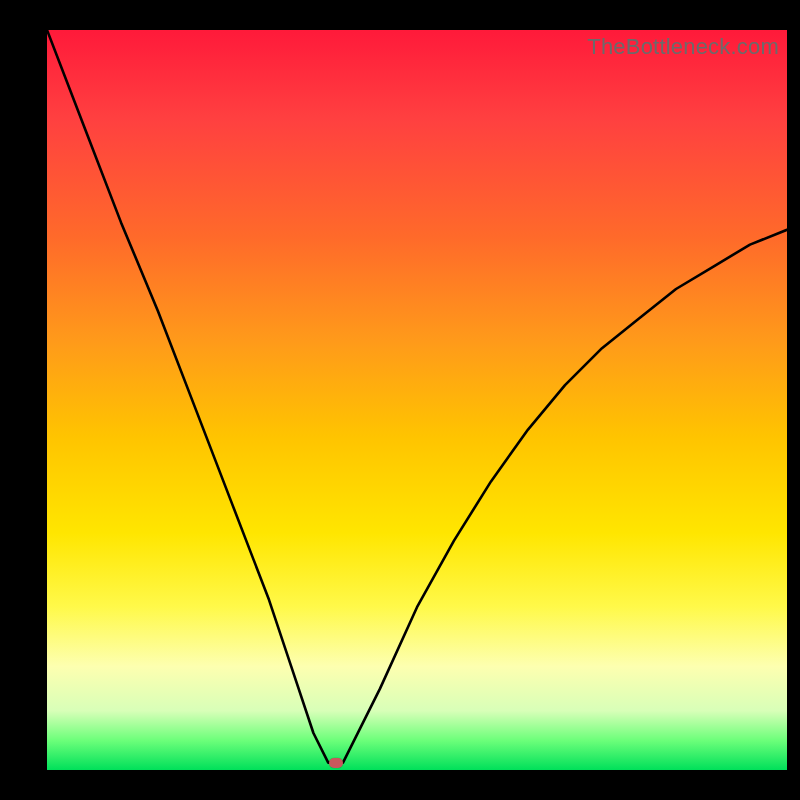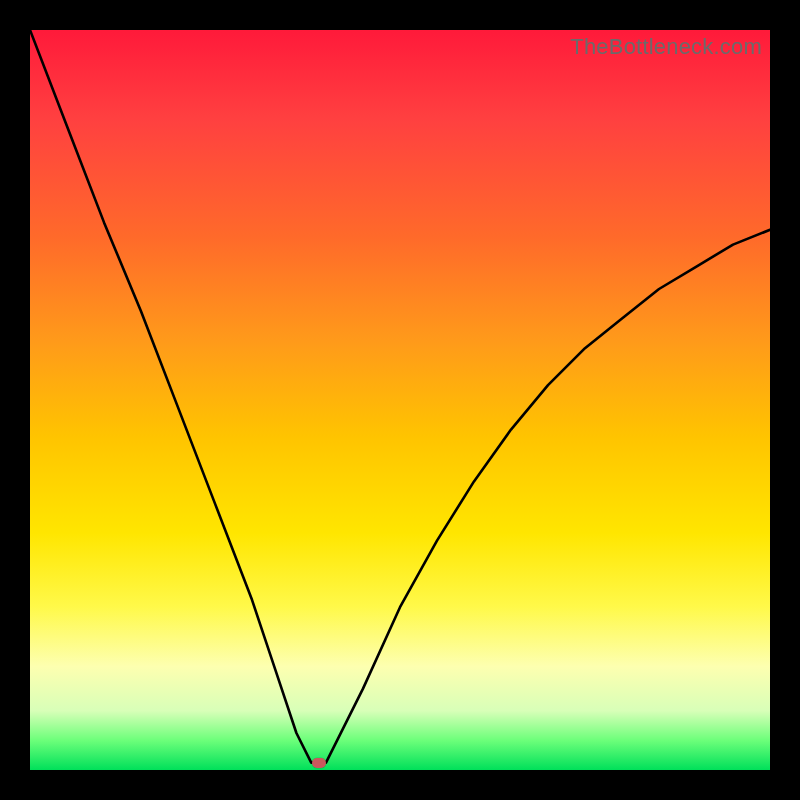--- a/index.html
+++ b/index.html
@@ -2,20 +2,21 @@
 <html><head>
 <meta charset="utf-8">
 <style>
   * { margin: 0; padding: 0; box-sizing: border-box; }
   html, body { width: 800px; height: 800px; overflow: hidden; background: #000; }
   .frame {
     position: relative;
     width: 673px;
     height: 800px;
     background: #000;
+    margin-left: 17px;
   }
   .plot-area {
     position: absolute;
     left: 30px;
     top: 30px;
     width: 740px;
     height: 740px;
     background: linear-gradient(to bottom,
       #ff1a3a 0%,
       #ff4040 12%,

